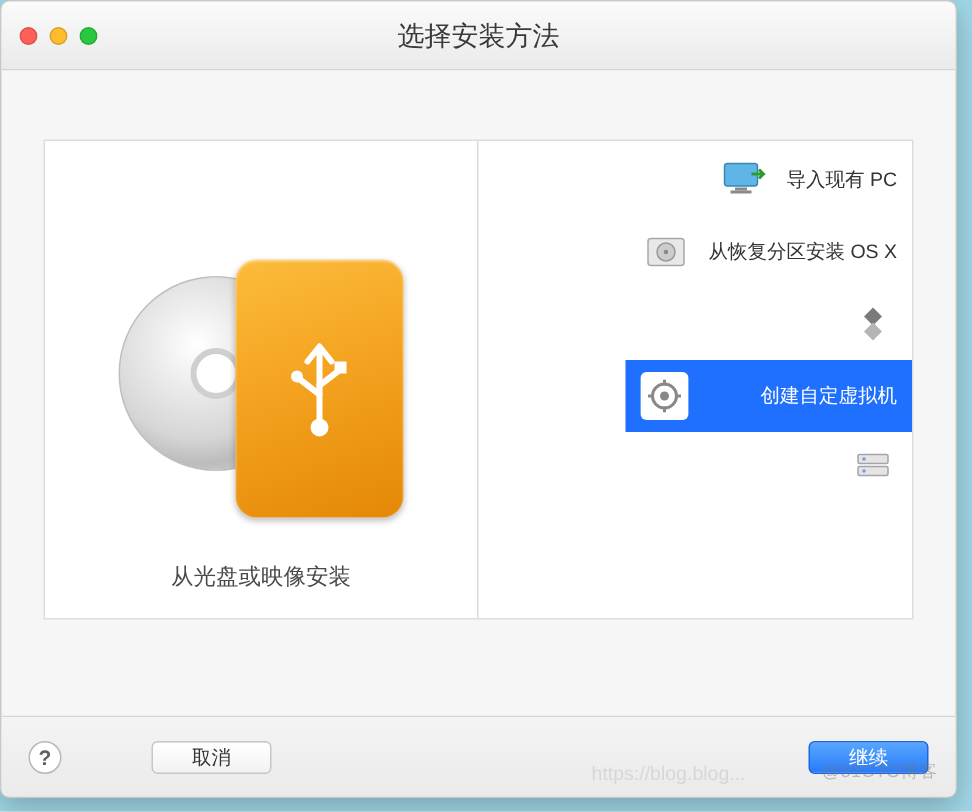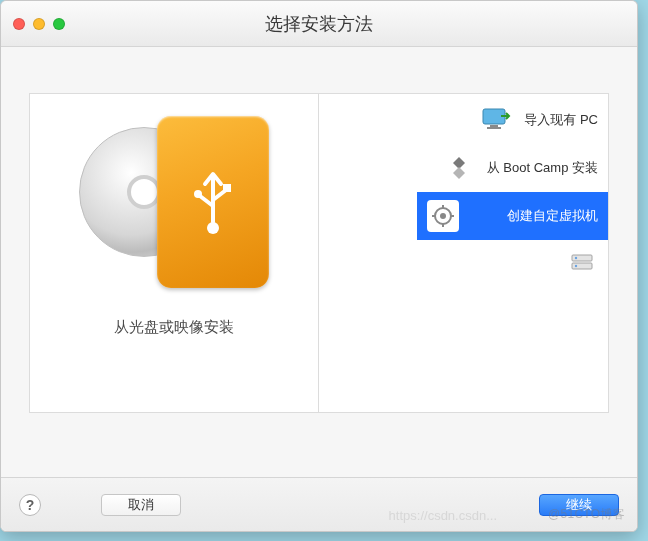--- a/index.html
+++ b/index.html
@@ -50,21 +50,21 @@
       border: 1px solid #dcdcdc;
       background: #fff;
       height: 320px;
     }
     .left-panel {
       width: 50%;
       border-right: 1px solid #dcdcdc;
       display: flex;
       flex-direction: column;
       align-items: center;
-      justify-content: flex-start;
+      justify-content: flex-end;
       gap: 26px;
       padding: 18px;
     }
     .right-panel {
       width: 50%;
       display: flex;
       flex-direction: column;
       padding-top: 2px;
       align-items: flex-end;
     }
@@ -186,30 +186,39 @@
             <svg width="30" height="28" viewBox="0 0 30 28">
               <rect x="2" y="3" width="22" height="15" rx="2" fill="#5fb6e6" stroke="#3a87b0"></rect>
               <rect x="9" y="19" width="8" height="2" fill="#8a8a8a"></rect>
               <rect x="6" y="21" width="14" height="2" fill="#8a8a8a"></rect>
               <path d="M20 10 l8 0 m-3 -3 l3 3 -3 3" stroke="#2c9b2c" stroke-width="2" fill="none"></path>
             </svg>
           </div>
           <span class="label">导入现有 PC</span>
         </div>
 
+        <div class="option-row">
+          <div class="opt-icon">
+            <svg width="30" height="28" viewBox="0 0 30 28">
+              <rect x="3" y="5" width="24" height="18" rx="2" fill="#e8e8e8" stroke="#a8a8a8"></rect>
+              <circle cx="15" cy="14" r="6" fill="#ccc" stroke="#999"></circle>
+              <circle cx="15" cy="14" r="1.5" fill="#888"></circle>
+            </svg>
+          </div>
+          <span class="label">从恢复分区安装 OS X</span>
+        </div>
 
 
         <div class="option-row">
           <div class="opt-icon">
             <svg width="30" height="28" viewBox="0 0 30 28">
               <polygon points="15,3 21,9 15,15 9,9" fill="#7a7a7a"></polygon>
               <polygon points="15,13 21,19 15,25 9,19" fill="#b5b5b5"></polygon>
             </svg>
           </div>
-          <span class="label">从 Boot Camp 安装</span>
         </div>
 
         <div class="option-row selected">
           <div class="opt-icon" style="background:#fff;border:1px solid rgba(255,255,255,0.5)">
             <svg width="22" height="22" viewBox="0 0 22 22">
               <circle cx="11" cy="11" r="8" fill="none" stroke="#888" stroke-width="2"></circle>
               <circle cx="11" cy="11" r="3" fill="#888"></circle>
               <g stroke="#888" stroke-width="2">
                 <line x1="11" y1="0" x2="11" y2="4"></line>
                   <line x1="11" y1="18" x2="11" y2="22"></line>
@@ -237,15 +246,15 @@
   </div>
 
   <div class="footer">
     <div class="help-btn">?</div>
     <div style="width:14px"></div>
     <button class="btn">取消</button>
     <div class="spacer"></div>
     <button class="btn primary">继续</button>
   </div>
 
-  <div class="wm-left">https://csdn.csdn...</div>
+  <div class="wm-left">https://blog.blog...</div>
   <div class="watermark">@51CTO博客</div>
 </div>
 
 </body></html>

